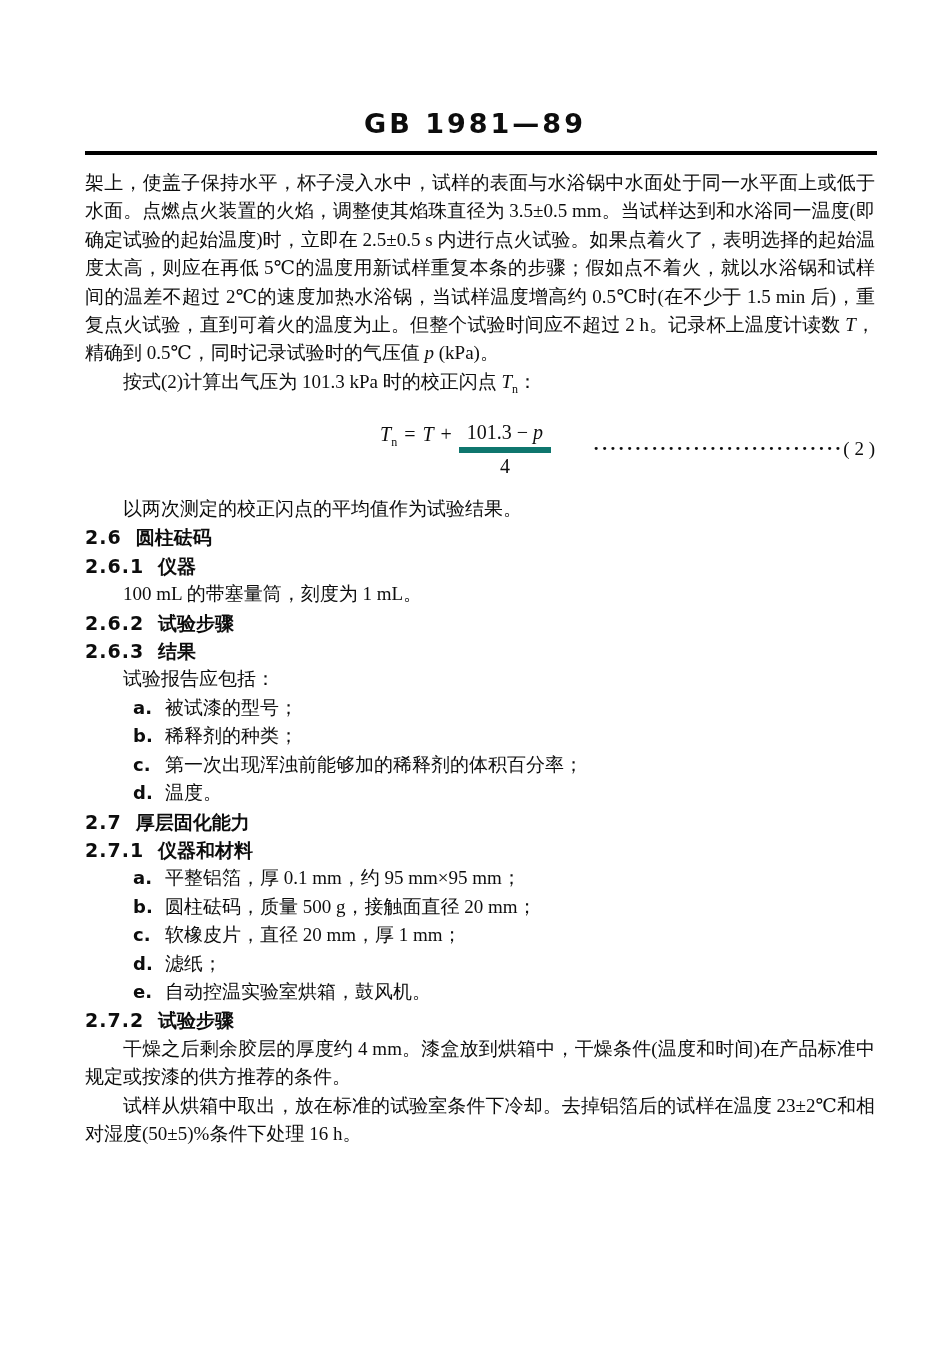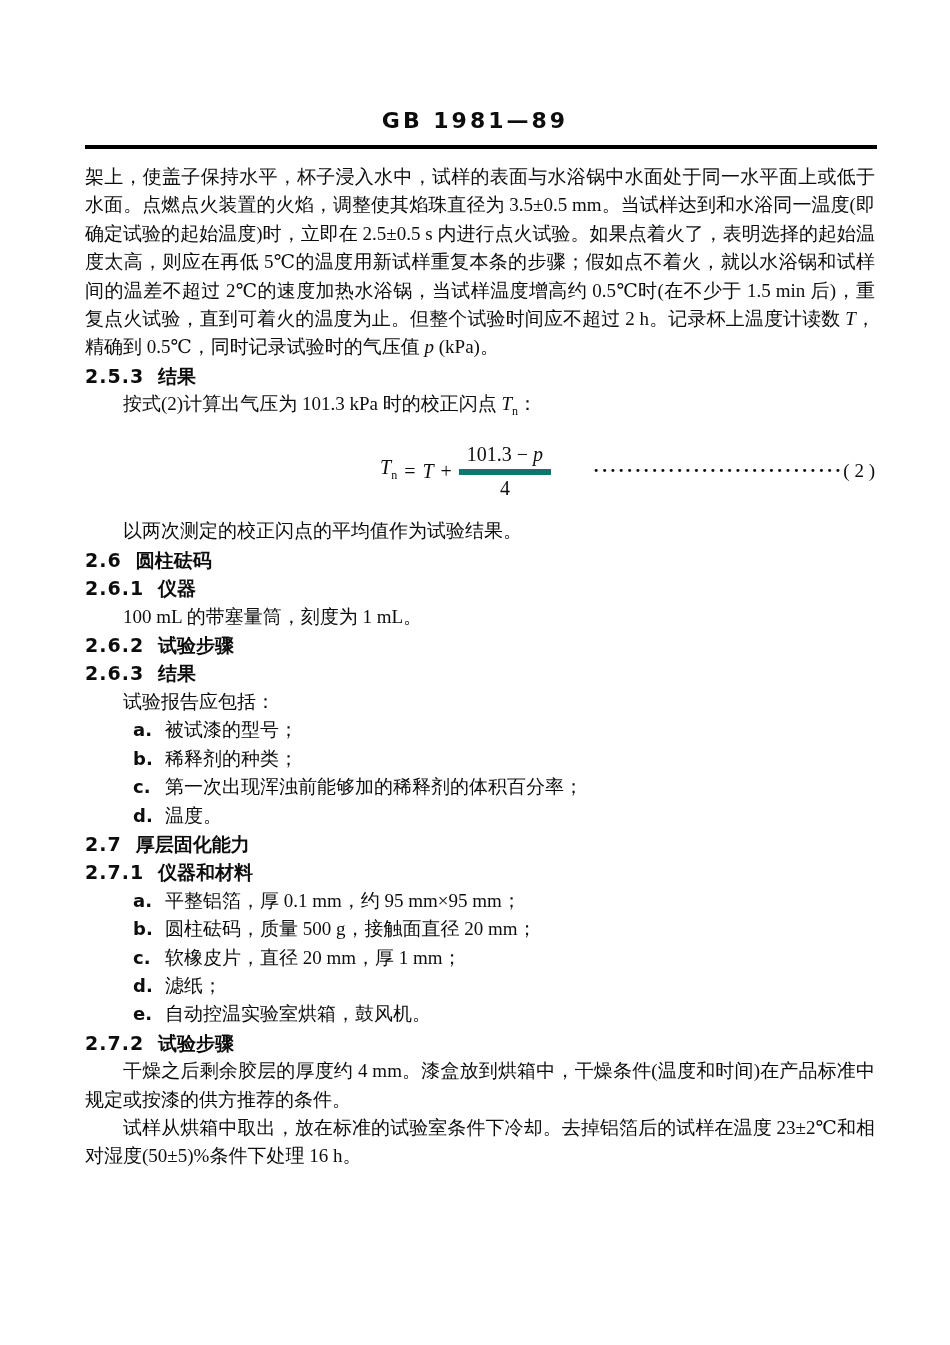--- a/index.html
+++ b/index.html
@@ -7,21 +7,21 @@
     width: 950px; height: 1345px;
     background: #ffffff;
     color: #0d0d0d;
     font-family: "Liberation Serif", "DejaVu Serif", serif;
     overflow: hidden;
   }
   .doc-header {
     padding-top: 108px;
     text-align: center;
     font-weight: bold;
-    font-size: 22px;
+    font-size: 27px;
     letter-spacing: 3px;
     font-family: "DejaVu Sans", "Liberation Sans", sans-serif;
   }
   .rule {
     width: 792px;
     margin: 12px auto 0 85px;
     border: none;
     border-top: 4px solid #000;
   }
   .content {
@@ -58,21 +58,21 @@
   sub { font-size: 12px; }
   .formula-line {
     display: flex;
     align-items: center;
     height: 88px;
     margin: 2px 0;
   }
   .formula-spacer { flex: 0 0 295px; }
   .equation {
     display: flex;
-    align-items: center;
+    align-items: flex-start;
     font-size: 20px;
     white-space: nowrap;
   }
   .equation .tok { margin: 0 7px; }
   .frac {
     display: inline-block;
     text-align: center;
     vertical-align: middle;
     line-height: 1.25;
   }
@@ -97,23 +97,20 @@
 
 <div>
 
   <div class="doc-header">GB 1981—89</div>
   <hr class="rule">
 
   <div class="content">
 
     <p class="p">架上，使盖子保持水平，杯子浸入水中，试样的表面与水浴锅中水面处于同一水平面上或低于水面。点燃点火装置的火焰，调整使其焰珠直径为 3.5±0.5 mm。当试样达到和水浴同一温度(即确定试验的起始温度)时，立即在 2.5±0.5 s 内进行点火试验。如果点着火了，表明选择的起始温度太高，则应在再低 5℃的温度用新试样重复本条的步骤；假如点不着火，就以水浴锅和试样间的温差不超过 2℃的速度加热水浴锅，当试样温度增高约 0.5℃时(在不少于 1.5 min 后)，重复点火试验，直到可着火的温度为止。但整个试验时间应不超过 2 h。记录杯上温度计读数 <i>T</i>，精确到 0.5℃，同时记录试验时的气压值 <i>p</i> (kPa)。</p>
 
-    <div class="h">
-      <span class="hnum">2.5.3</span><span>结果</span>
-    </div>
 
     <p class="p indent">按式(2)计算出气压为 101.3 kPa 时的校正闪点 <i>T</i><sub>n</sub>：</p>
 
     <div class="formula-line">
       <span class="formula-spacer"></span>
       <span class="equation">
         <span><i>T</i><sub>n</sub></span>
         <span class="tok">=</span>
         <span><i>T</i></span>
         <span class="tok">+</span>

